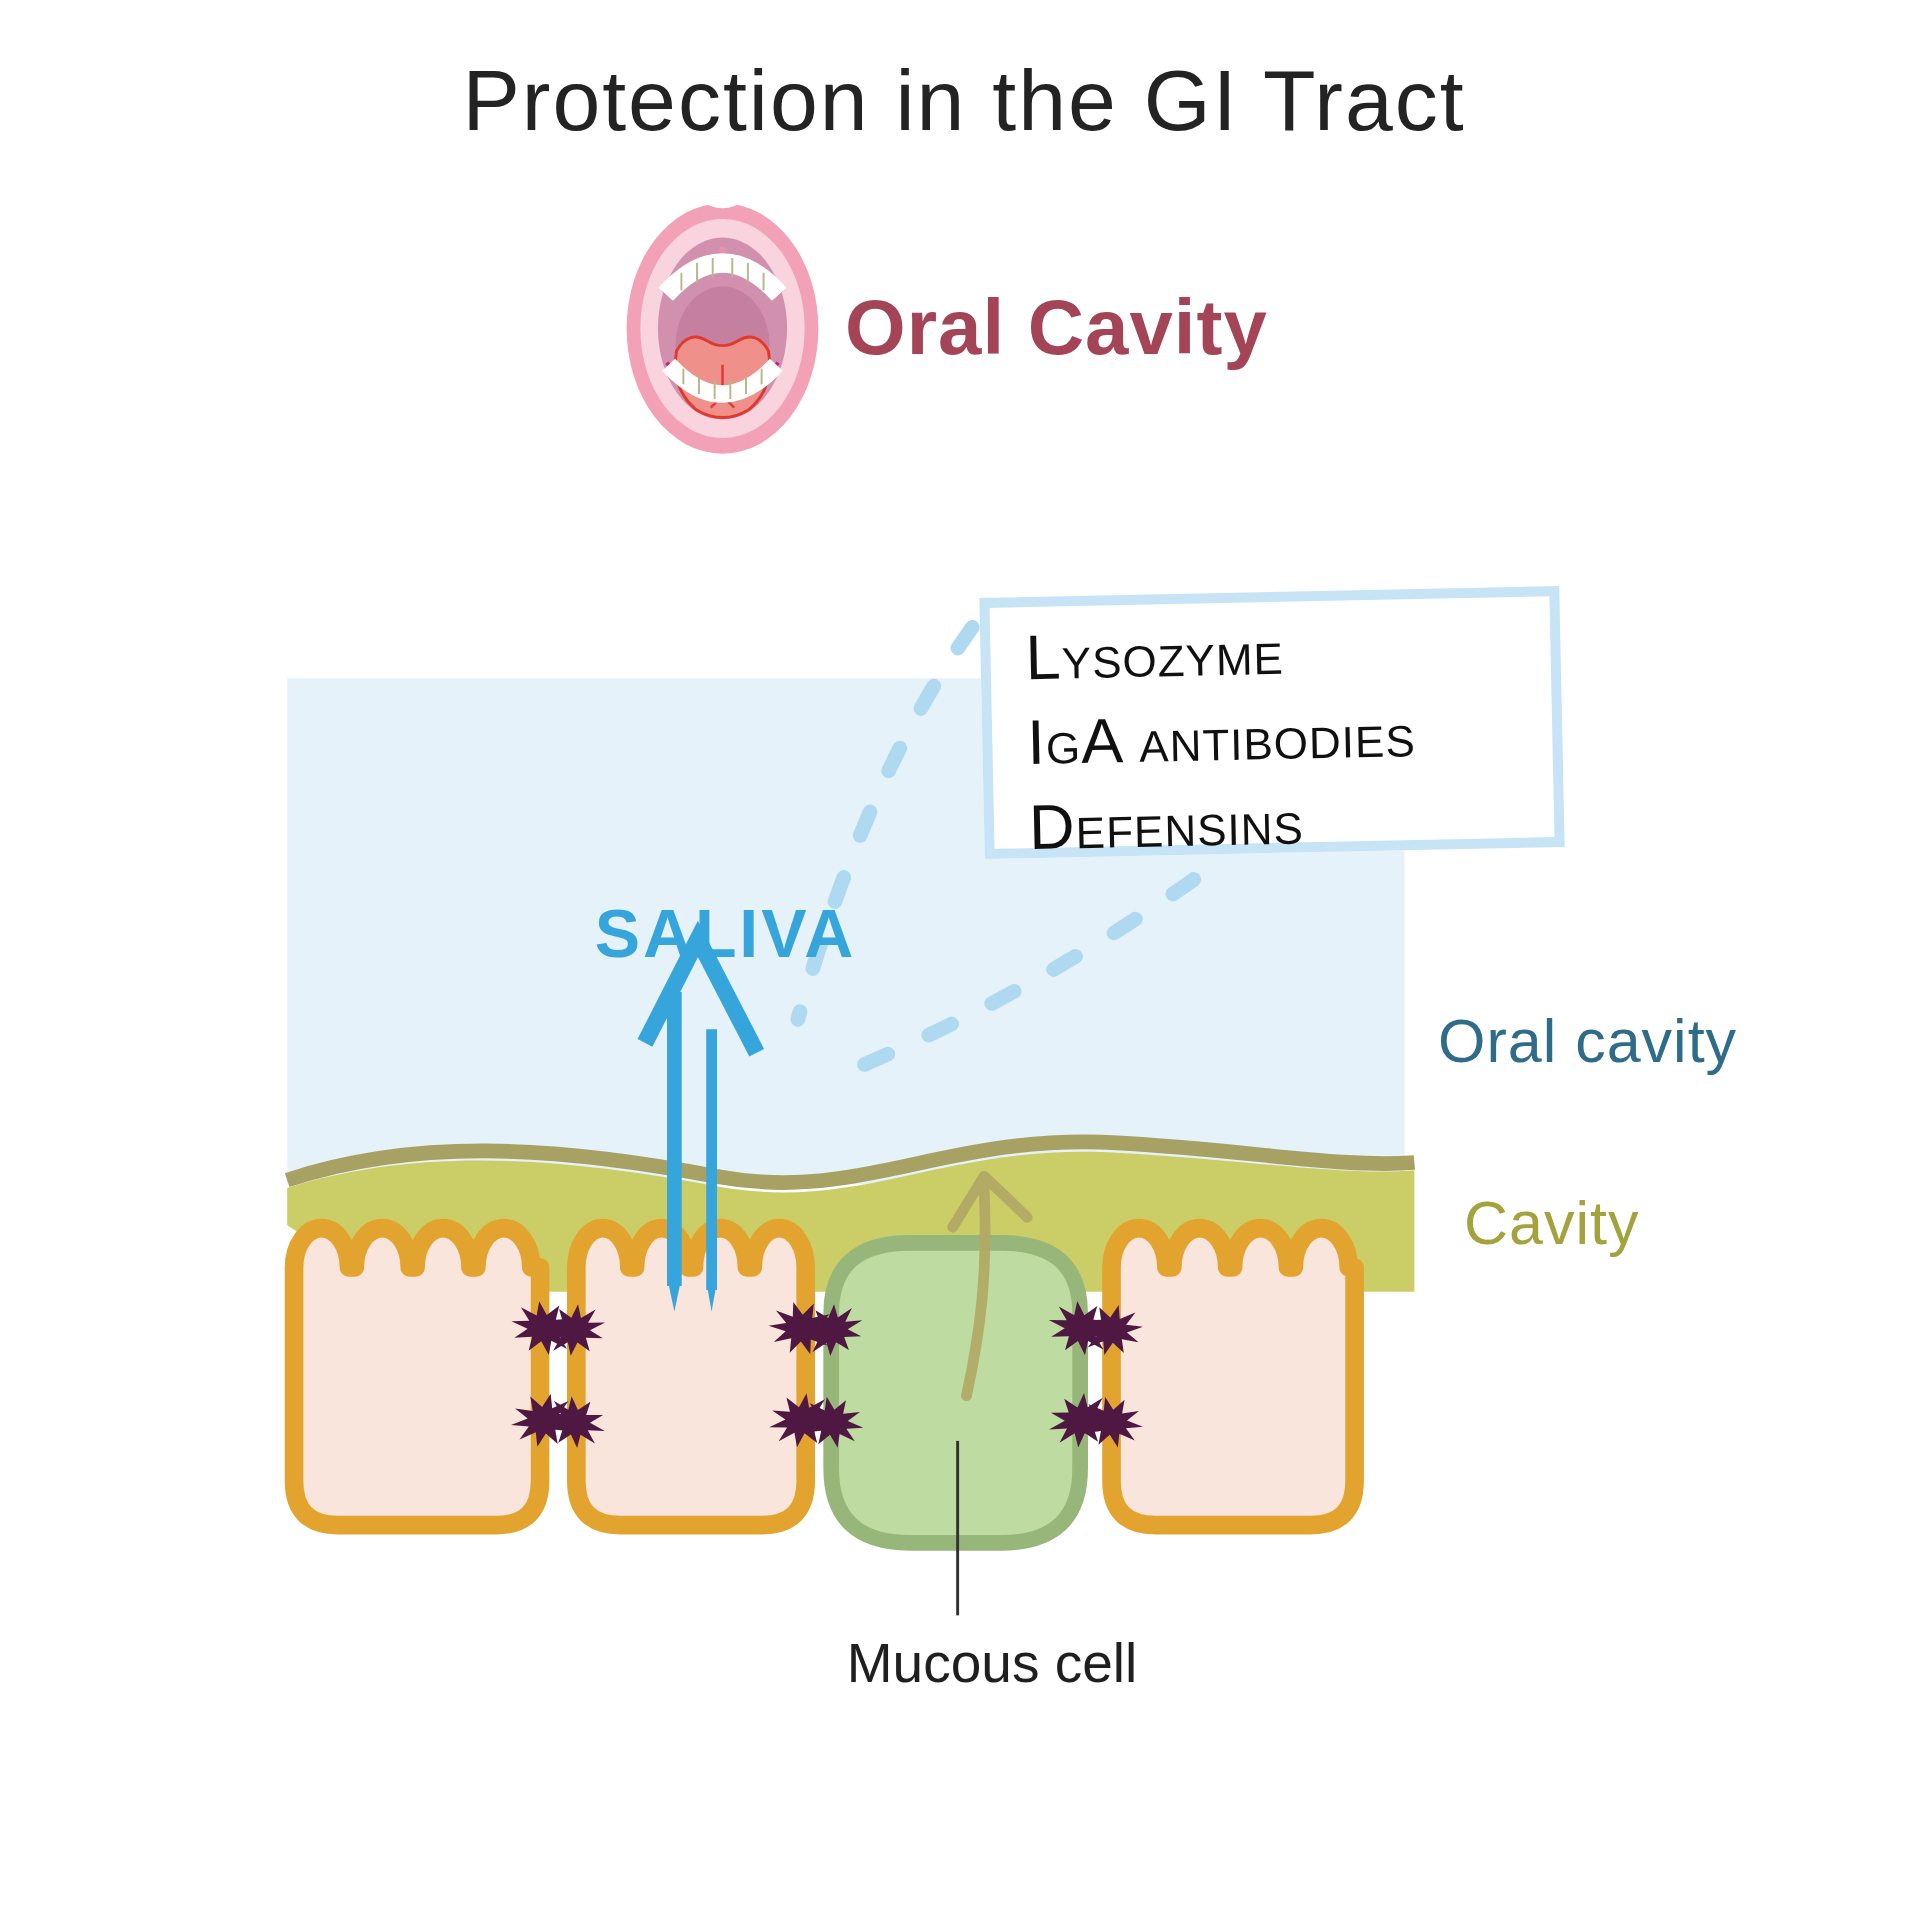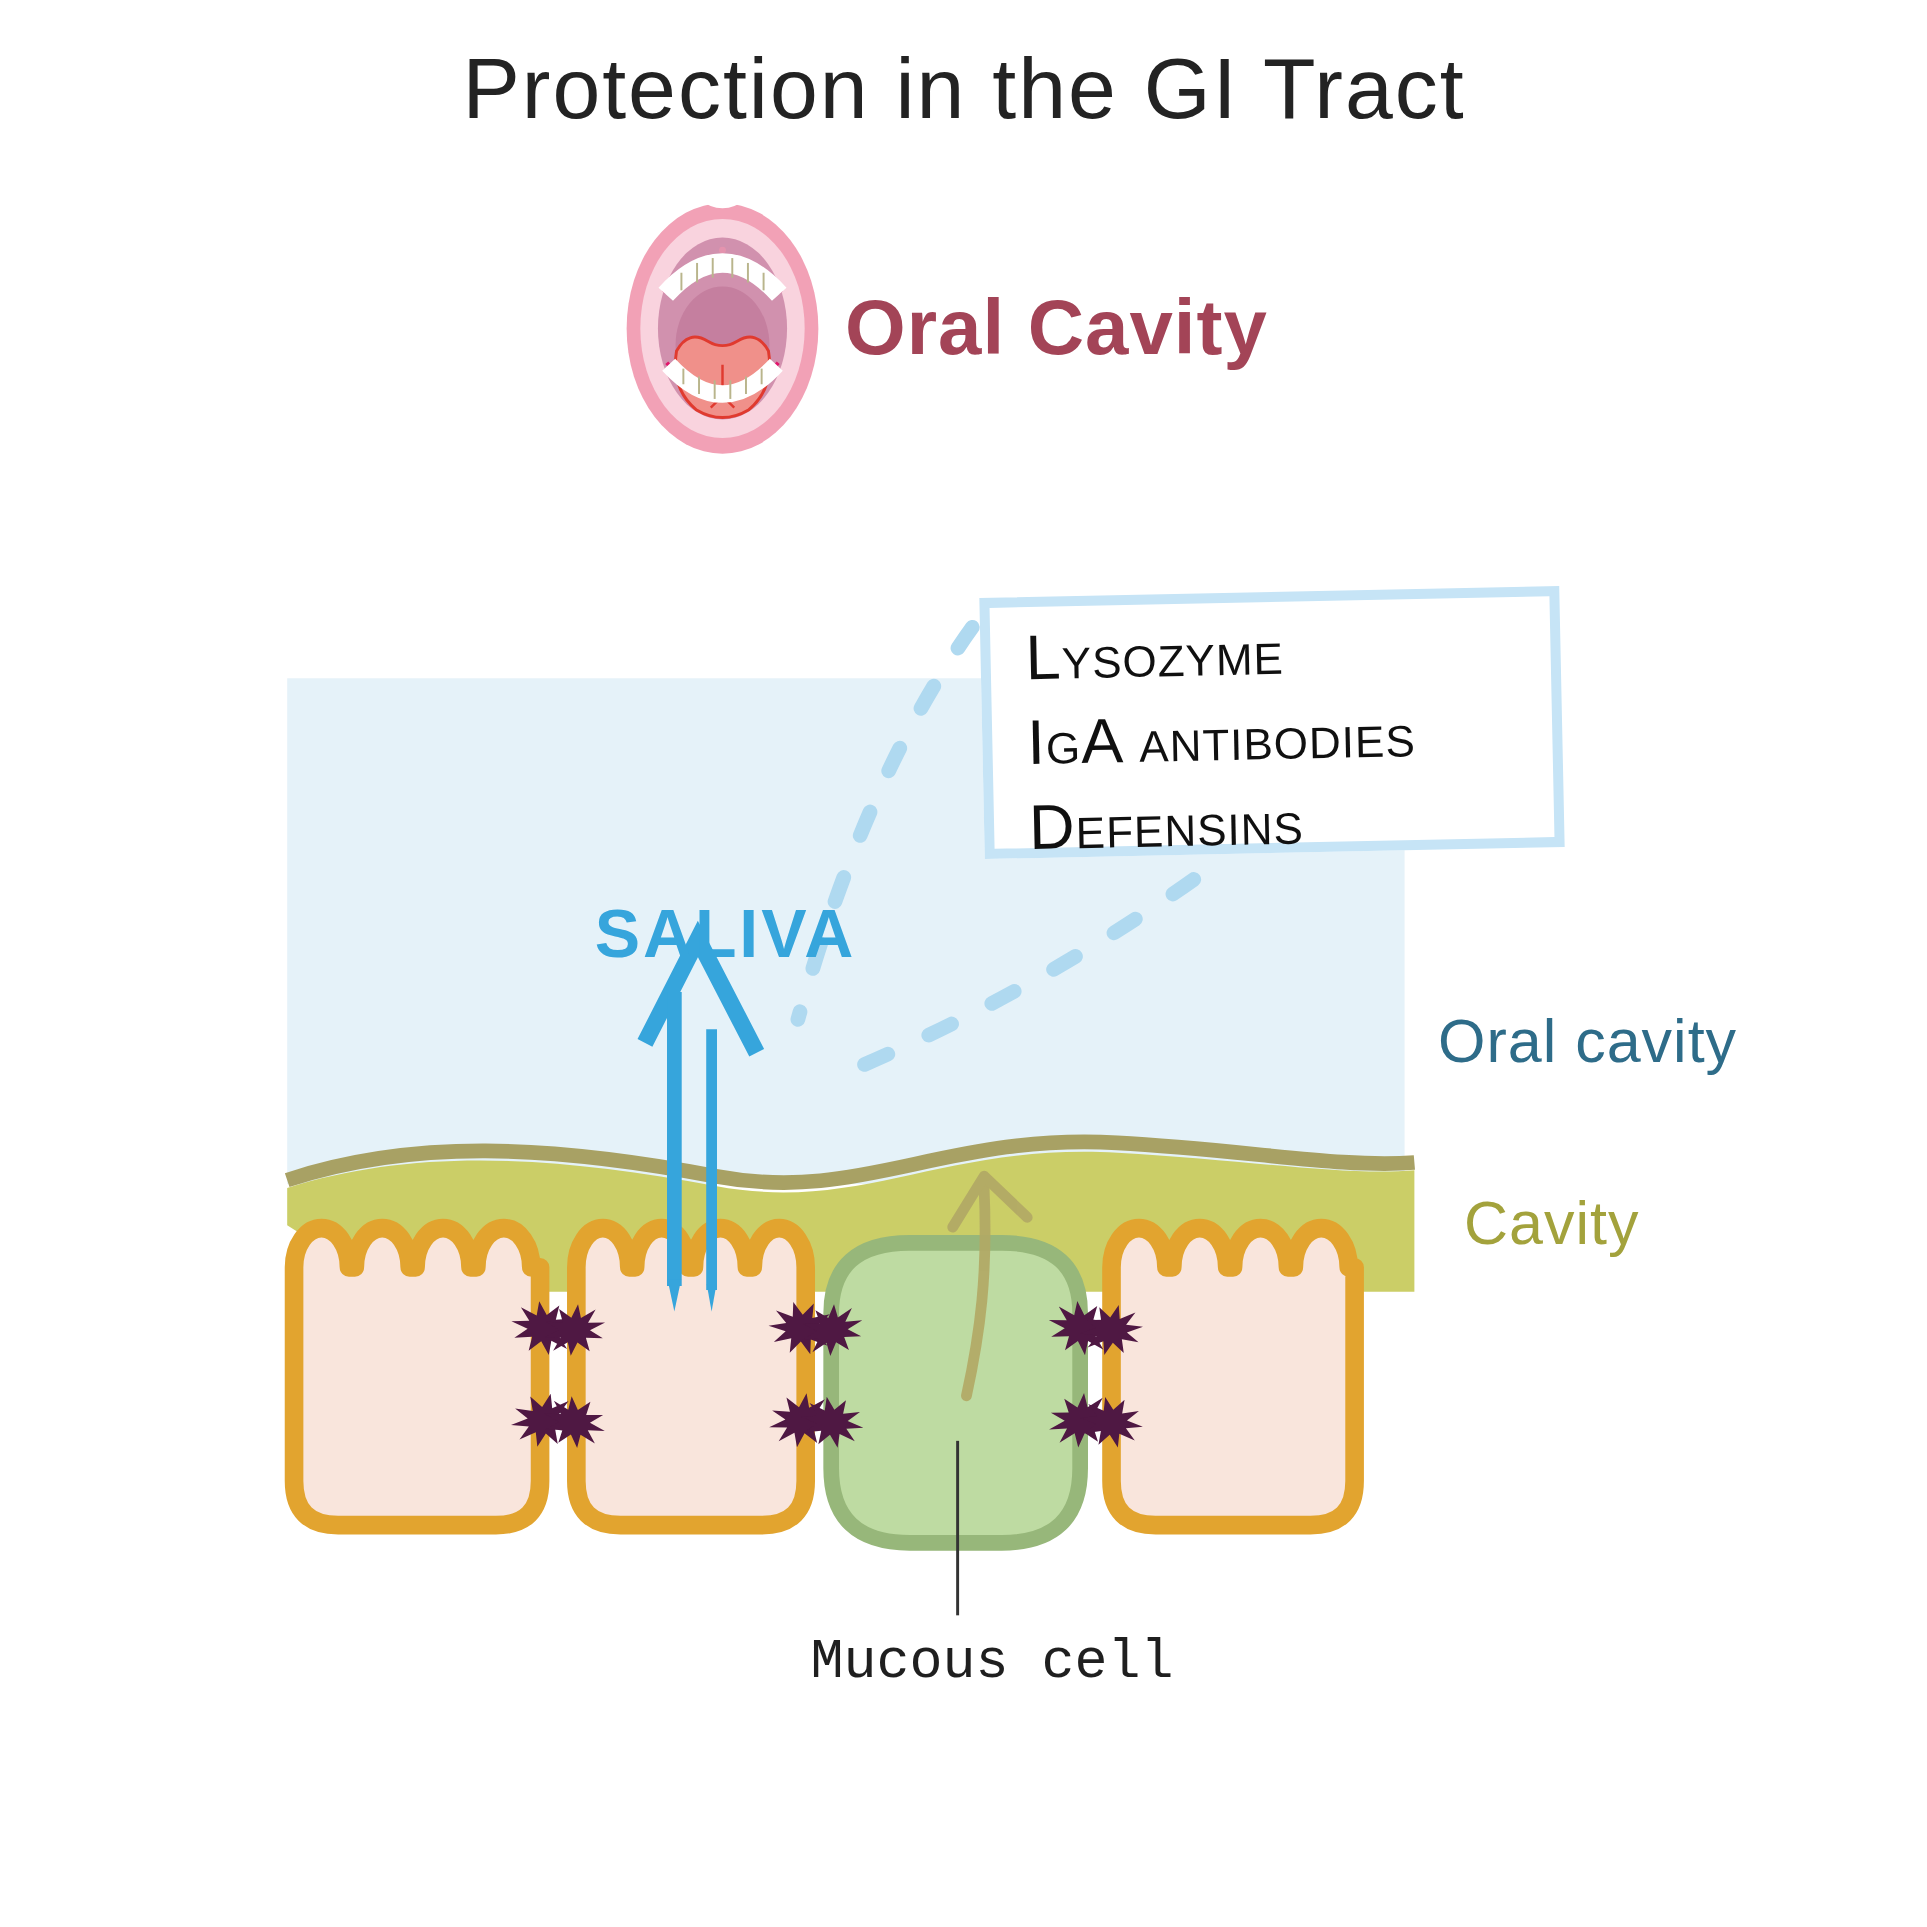--- a/index.html
+++ b/index.html
@@ -1,21 +1,21 @@
 <!DOCTYPE html>
 <html><head>
 <meta charset="utf-8">
 <style>
   html,body{margin:0;padding:0;background:#ffffff;}
   body{width:1928px;height:1928px;position:relative;overflow:hidden;
        font-family:"Liberation Sans", sans-serif;}
   .abs{position:absolute;}
   #stage{position:absolute;left:0;top:0;width:1928px;height:1928px;}
   .page-title{
-    left:0;top:39px;width:1928px;text-align:center;
+    left:0;top:51px;width:1928px;text-align:center;
     font-size:86px;font-weight:300;letter-spacing:2px;color:#232323;
   }
   .section-heading{
     left:845px;top:282px;font-size:78px;font-weight:700;color:#A34457;
     letter-spacing:1px;
   }
   .mouth-wrap{left:610px;top:196px;width:225px;height:265px;}
   .callout-box{
     left:982px;top:592px;width:525px;height:233px;
     background:#ffffff;border:10.8px solid #C6E4F6;
@@ -31,21 +31,21 @@
     font-size:68px;font-weight:700;color:#36A5DC;letter-spacing:2.9px;
   }
   .side-label-oral{
     left:1438px;top:1006px;font-size:61px;color:#2E6C89;letter-spacing:1px;
   }
   .side-label-mucus{
     left:1464px;top:1188px;font-size:61px;color:#A3A23C;letter-spacing:1px;
   }
   .mucous-cell-label{
     left:786px;top:1631px;width:412px;text-align:center;
-    font-size:55px;color:#1f1f1f;font-family:Liberation Mono, monospace;
+    font-size:55px;color:#1f1f1f;
   }
 </style>
 </head>
 <body>
 
 <svg id="stage" viewBox="0 0 1967 1967">
   <defs>
     <polygon id="star" points="34,0 16.2,4.2 27.5,16 10,11 10.5,25.9 0,13.6 -10.5,25.9 -10,11 -27.5,16 -16.2,4.2 -34,0 -16.2,-4.2 -27.5,-16 -10,-11 -10.5,-25.9 0,-13.6 10.5,-25.9 10,-11 27.5,-16 16.2,-4.2"></polygon>
   </defs>
 

